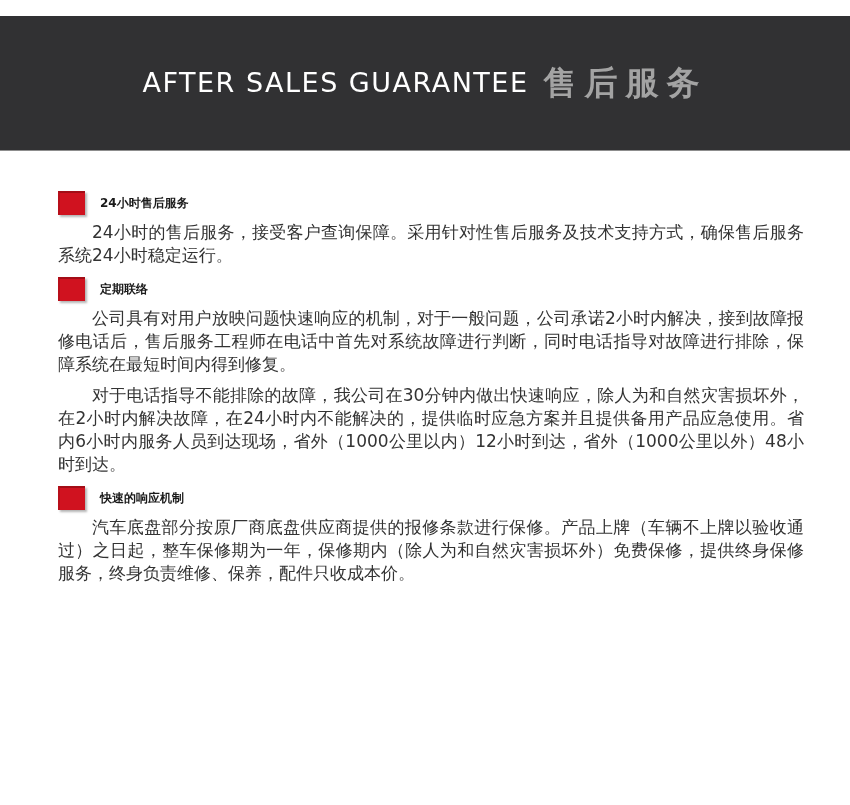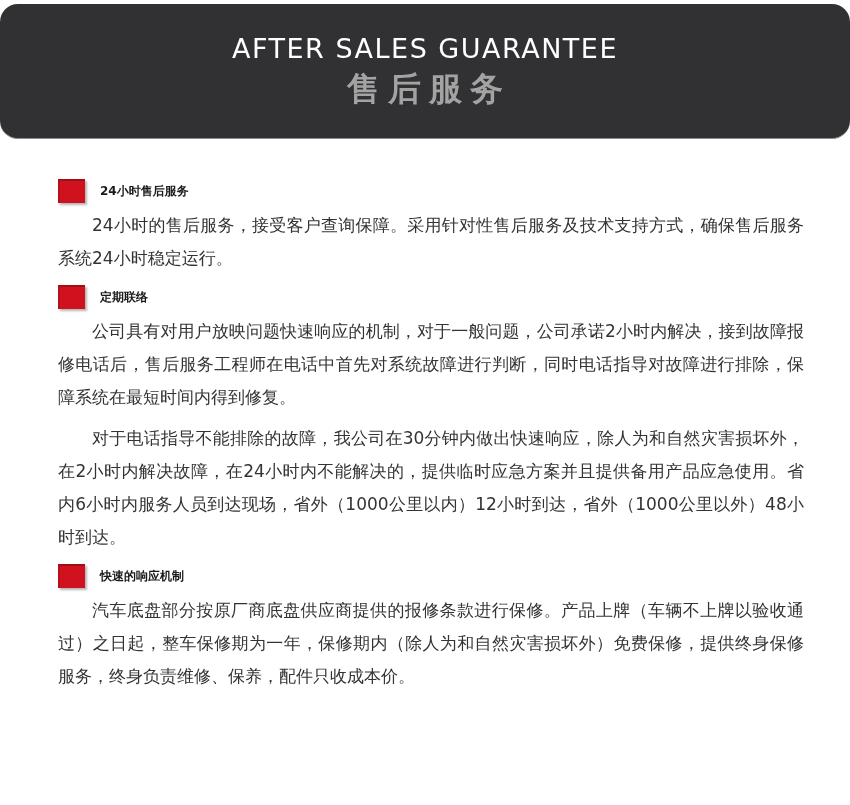--- a/index.html
+++ b/index.html
@@ -8,30 +8,29 @@
   }
   body {
     width: 850px;
     height: 805px;
     background: #ffffff;
     font-family: "DejaVu Sans", "Liberation Sans", sans-serif;
     overflow: hidden;
   }
   
   .banner {
-    margin-top: 4px;
+    margin-top: 16px;
     height: 134px;
     background: #313133;
     border-bottom: 1px solid #8d8d8d;
     display: flex;
-    flex-direction: column;
+    flex-direction: row;
     align-items: center;
     justify-content: center;
     gap: 7px;
-    border-radius: 18px;
   }
   .banner-en {
     color: #ffffff;
     font-size: 27px;
     font-weight: 400;
     letter-spacing: 1.5px;
     line-height: 1.1;
     margin: 0;
   }
   .banner-zh {
@@ -69,21 +68,21 @@
   }
   .section-title {
     font-size: 12px;
     font-weight: 700;
     color: #1a1a1a;
     margin: 0;
     line-height: 1.2;
   }
   .para {
     font-size: 17px;
-    line-height: 33px;
+    line-height: 23px;
     color: #333333;
     text-indent: 2em;
     text-align: justify;
     margin: 6px 0 8px 0;
   }
 </style>
 </head>
 <body>
 
 <div class="banner" style="background: rgb(49, 49, 51); color: rgb(255, 255, 255);">

